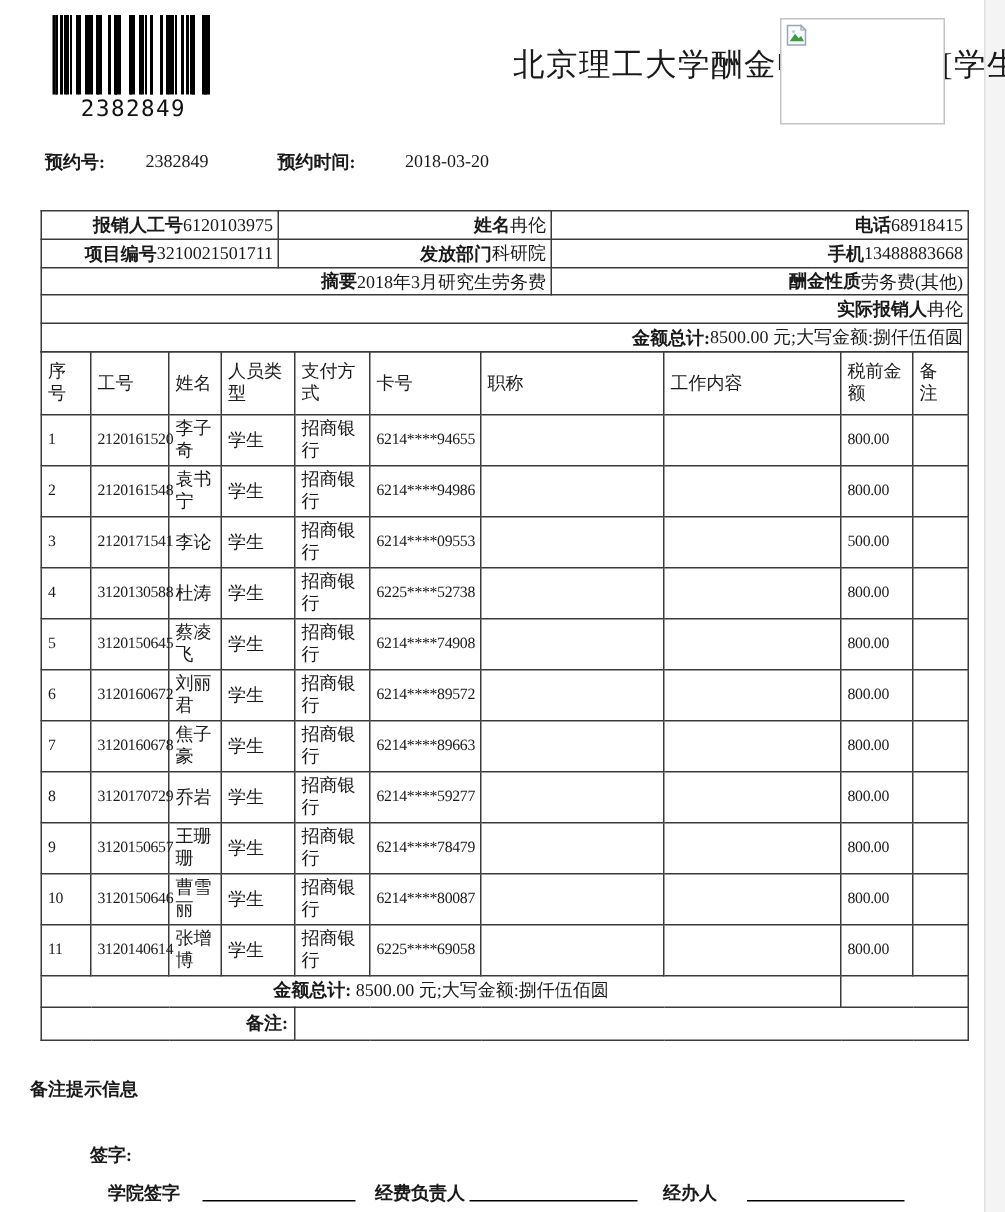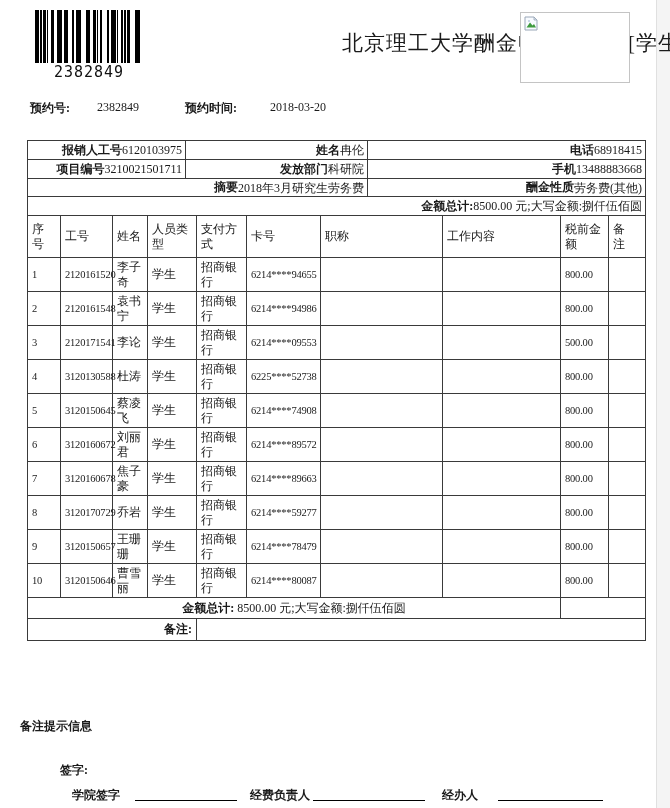--- a/index.html
+++ b/index.html
@@ -105,20 +105,23 @@
         <td class="c3pad"><span class="lbl">电话</span><span class="val">68918415</span></td>
       </tr>
       <tr>
         <td><span class="lbl w70">项目编号</span><span class="val">3210021501711</span></td>
         <td class="c2pad"><span class="lbl">发放部门</span><span class="val">科研院</span></td>
         <td class="c3pad"><span class="lbl">手机</span><span class="val">13488883668</span></td>
       </tr>
       <tr>
         <td colspan="2"><span class="lbl w70">摘要</span><span class="val">2018年3月研究生劳务费</span></td>
         <td class="c3pad"><span class="lbl">酬金性质</span><span class="val">劳务费(其他)</span></td>
+      </tr>
+      <tr>
+        <td colspan="3"><span class="lbl w70">实际报销人</span><span class="val">冉伦</span></td>
       </tr>
       <tr>
         <td colspan="3"><span class="lbl w70">金额总计:</span><span class="val">8500.00 元;大写金额:捌仟伍佰圆</span></td>
       </tr>
     </tbody>
       </table>
 
     <table class="main-table">
       <colgroup>
         <col style="width:33px">
@@ -276,20 +279,32 @@
             <td>曹雪丽</td>
             <td>学生</td>
             <td>招商银行</td>
             <td class="num">6214****80087</td>
             <td></td>
             <td></td>
             <td class="num">800.00</td>
             <td></td>
           </tr>
 
+          <tr>
+            <td class="num">11</td>
+            <td class="num">3120140614</td>
+            <td>张增博</td>
+            <td>学生</td>
+            <td>招商银行</td>
+            <td class="num">6225****69058</td>
+            <td></td>
+            <td></td>
+            <td class="num">800.00</td>
+            <td></td>
+          </tr>
         </tbody>
       <tfoot>
         <tr class="total-row">
           <td colspan="8"><span class="b">金额总计:</span> <span>8500.00 元;大写金额:捌仟伍佰圆</span></td>
           <td colspan="2"></td>
         </tr>
         <tr class="note-row">
           <td colspan="4" class="b">备注:</td>
           <td colspan="6"></td>
         </tr>

